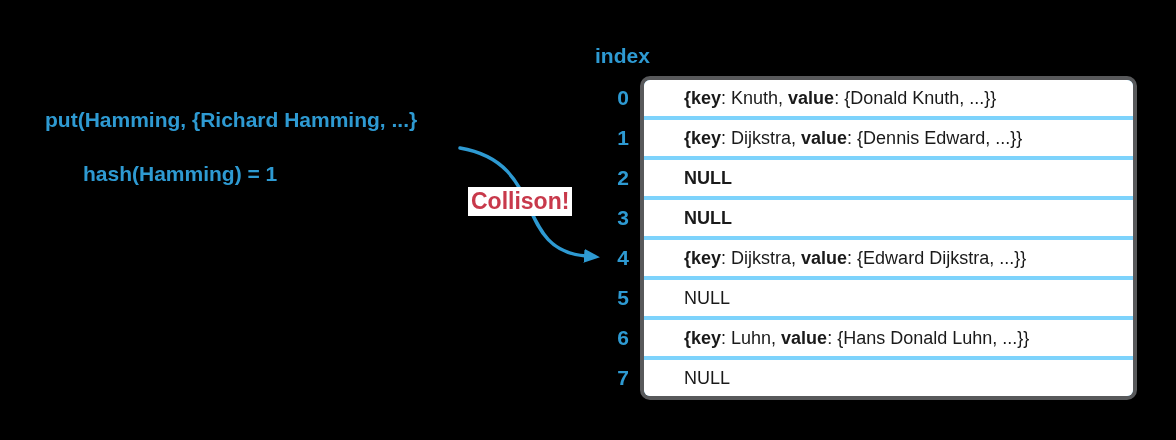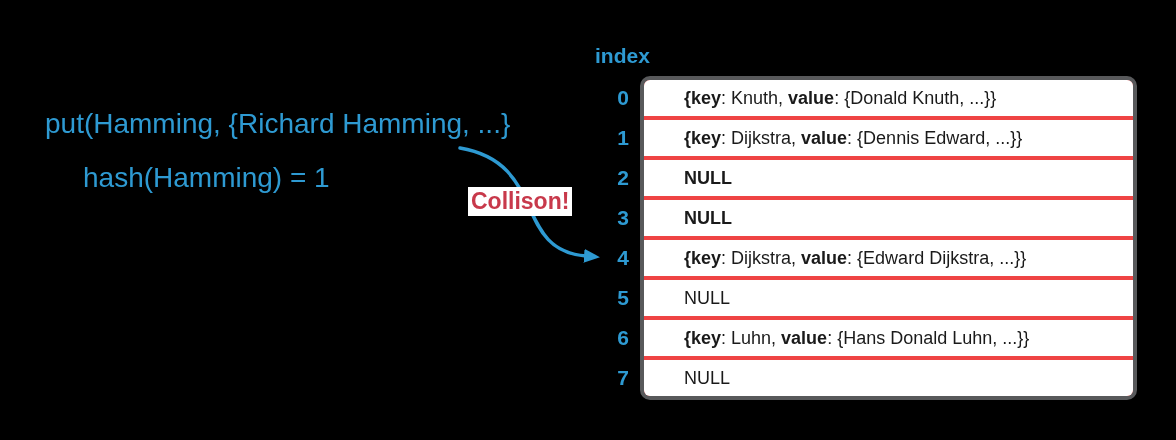--- a/index.html
+++ b/index.html
@@ -13,22 +13,22 @@
     height: 440px;
     background: #000000;
     font-family: "Liberation Sans", sans-serif;
     overflow: hidden;
   }
 
   
   .blue-note {
     position: absolute;
     color: #2E9AD2;
-    font-weight: normal;
-    font-size: 28px;
+    font-weight: bold;
+    font-size: 21px;
     white-space: pre;
   }
   #put-line  { left: 45px; top: 108px; }
   #hash-line { left: 83px; top: 162px; }
 
   
   #collision-label {
     position: absolute;
     left: 468px;
     top: 187px;
@@ -84,21 +84,21 @@
     align-items: center;
     justify-content: flex-end;
     color: #2E9AD2;
     font-weight: bold;
     font-size: 21px;
   }
   #cells-col {
     width: 497px;
     height: 324px;
     box-sizing: border-box;
-    background: #ef4444;
+    background: #7dd3fc;
     border: 4px solid #58595B;
     border-radius: 10px;
     overflow: hidden;
     display: flex;
     flex-direction: column;
     gap: 4px;
   }
   .cell {
     flex: 1;
     background: #FFFFFF;

